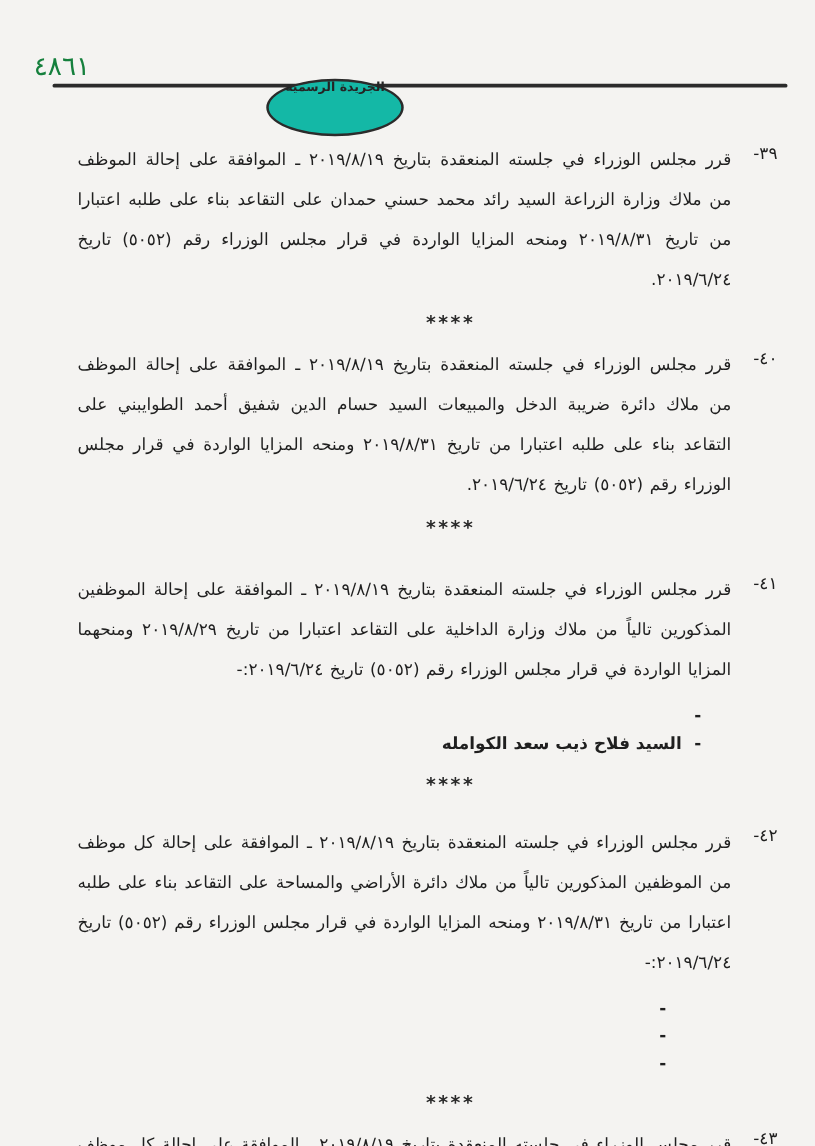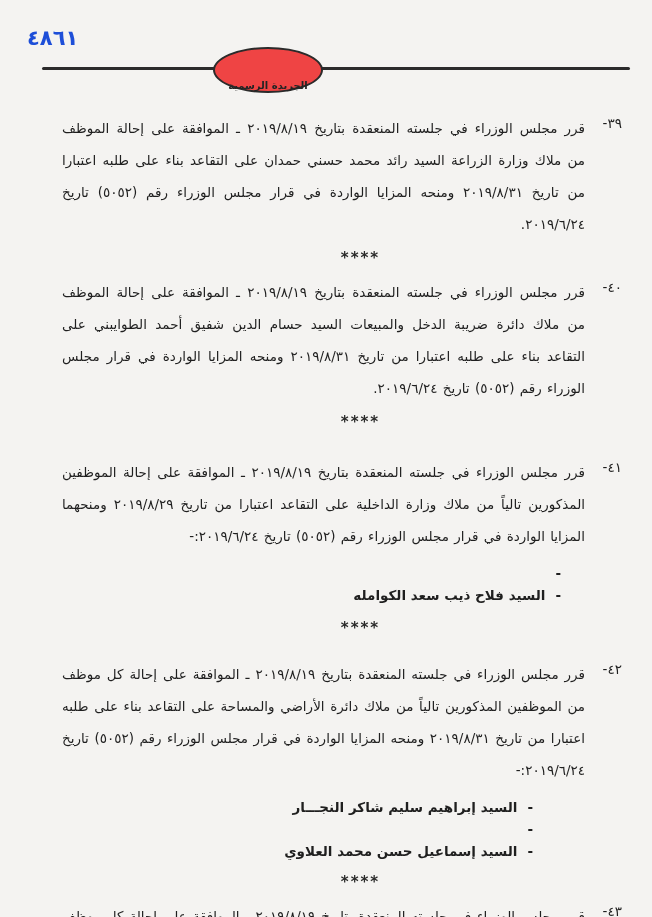--- a/index.html
+++ b/index.html
@@ -11,36 +11,36 @@
   }
   .page{
     position:relative;
     width:652px;height:917px;
     background:#f4f3f1;
     color:#1f1f1f;
     direction:rtl;
   }
   
   .page-number{
-    position:absolute;top:26px;left:27px;
-    font-size:21px;font-weight:bold;color:#1d4ed8;
+    position:absolute;top:41px;left:27px;
+    font-size:21px;font-weight:normal;color:#15803d;
     letter-spacing:1px;
     direction:rtl;
   }
   .rule{
     position:absolute;top:67px;right:22px;
     width:588px;height:3px;background:#2b2b2b;border-radius:2px;
   }
   .badge{
-    position:absolute;top:47px;right:329px; 
+    position:absolute;top:63px;right:329px; 
     width:106px;height:42px;
-    background:#ef4444;
+    background:#14b8a6;
     border:2.5px solid #2b2b2b;
     border-radius:50%;
-    display:flex;align-items:flex-end;justify-content:center;
+    display:flex;align-items:flex-start;justify-content:center;
   }
   .badge span{
     font-size:10px;font-weight:bold;color:#242424;white-space:nowrap;
   }
   
   .content{
     position:absolute;top:112px;right:30px;left:62px;
     direction:rtl;
   }
   .item{
@@ -129,28 +129,26 @@
 
     <div class="sep after-41">****</div>
 
     <div class="item">
       <div class="num">٤٢-</div>
       <div class="body-col">
         <p class="text">قرر مجلس الوزراء في جلسته المنعقدة بتاريخ ٢٠١٩/٨/١٩ ـ الموافقة على إحالة كل موظف من الموظفين المذكورين تالياً من ملاك دائرة الأراضي والمساحة على التقاعد بناء على طلبه اعتبارا من تاريخ ٢٠١٩/٨/٣١ ومنحه المزايا الواردة في قرار مجلس الوزراء رقم (٥٠٥٢) تاريخ ٢٠١٩/٦/٢٤:-</p>
         <div class="names indent-b">
           <div class="name-row">
             <span class="dash">-</span>
-            <span>السيد إبراهيم سليم شاكر النجـــار</span>
           </div>
           <div class="name-row">
             <span class="dash">-</span>
           </div>
           <div class="name-row">
             <span class="dash">-</span>
-            <span>السيد إسماعيل حسن محمد العلاوي</span>
           </div>
         </div>
       </div>
     </div>
 
     <div class="sep after-42">****</div>
 
     <div class="item">
       <div class="num">٤٣-</div>
       <div class="body-col">

